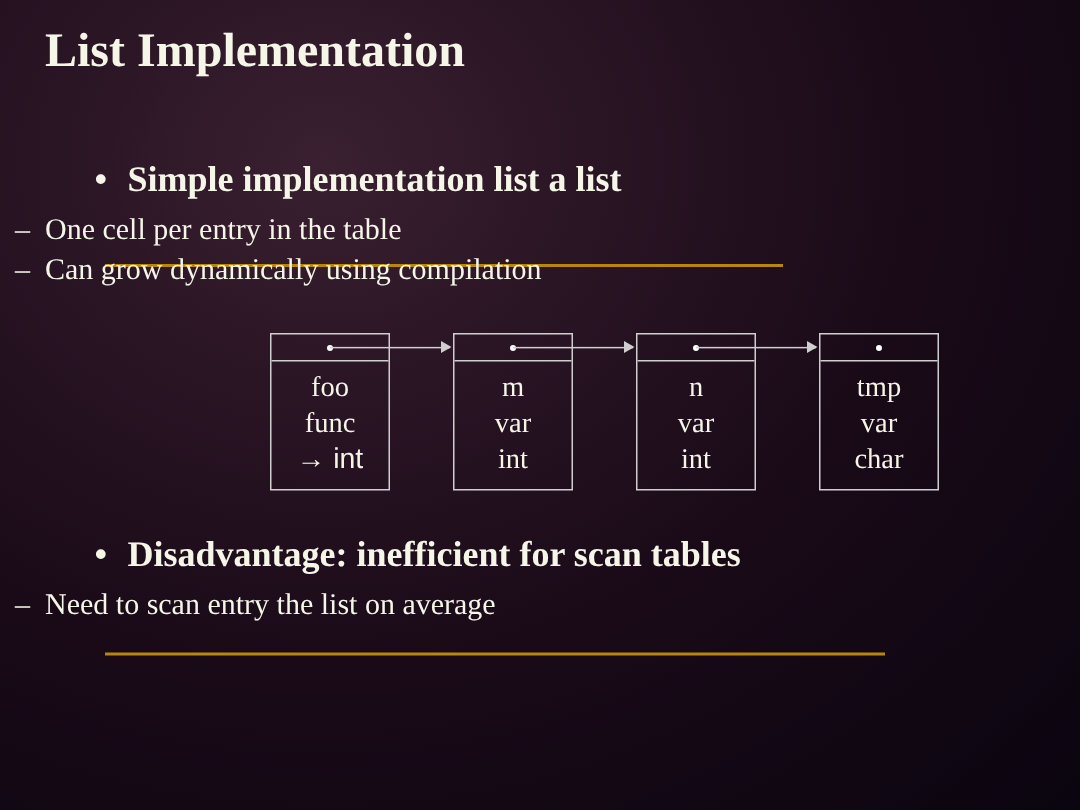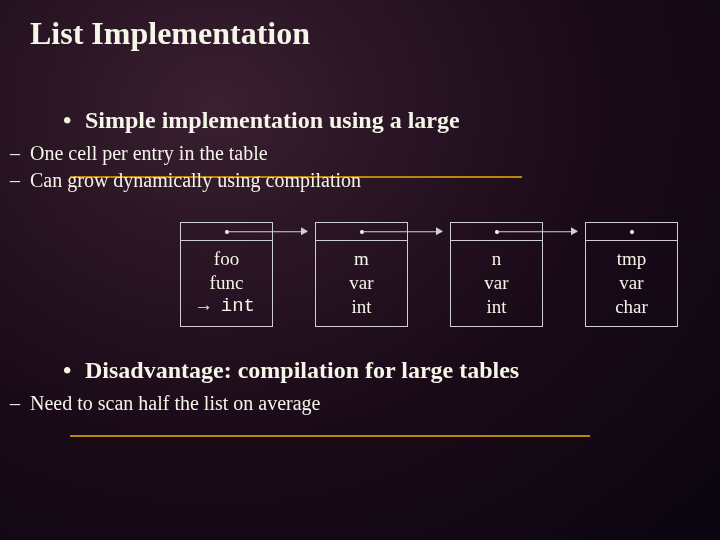--- a/index.html
+++ b/index.html
@@ -57,21 +57,21 @@
   .diagram {
     margin-top: 28px;
     margin-bottom: 30px;
     margin-left: 150px;
     display: flex;
     align-items: flex-start;
     gap: 42px;
   }
   .cell {
     border: 1px solid #cfcfcf;
-    width: 93px;
+    width: 80px;
     text-align: center;
     color: #f5f5e8;
     font-size: 19px;
     line-height: 1.25;
     position: relative;
   }
   .cell .anchor {
     height: 18px;
     border-bottom: 1px solid #cfcfcf;
     position: relative;
@@ -101,29 +101,29 @@
   .cell .anchor .link::after {
     content: "";
     position: absolute;
     right: -1px;
     top: 50%;
     transform: translateY(-50%);
     border-left: 7px solid #cfcfcf;
     border-top: 4px solid transparent;
     border-bottom: 4px solid transparent;
   }
-  .arrow-glyph { font-family: Liberation Mono, monospace; }
+  .arrow-glyph { font-family: Liberation Sans, sans-serif; }
 </style>
 </head>
 <body>
 
 <div class="slide">
   <h1 class="title">List Implementation</h1>
 
-  <div class="bullet-main">Simple implementation using a large</div>
+  <div class="bullet-main">Simple implementation list a list</div>
   <div class="underline" id="ul1"></div>
   <div class="sub">One cell per entry in the table</div>
   <div class="sub">Can grow dynamically using compilation</div>
 
   <div class="diagram">
     <div class="cell c1">
       <div class="anchor">
         <div class="dot"></div>
         <div class="link"></div>
       </div>
@@ -161,16 +161,16 @@
 
       </div>
       <div class="body">
         <div>tmp</div>
         <div>var</div>
         <div>char</div>
       </div>
     </div>
   </div>
 
-  <div class="bullet-main">Disadvantage: compilation for large tables</div>
+  <div class="bullet-main">Disadvantage: inefficient for scan tables</div>
   <div class="underline" id="ul2"></div>
-  <div class="sub">Need to scan half the list on average</div>
+  <div class="sub">Need to scan entry the list on average</div>
 </div>
 
 </body></html>

